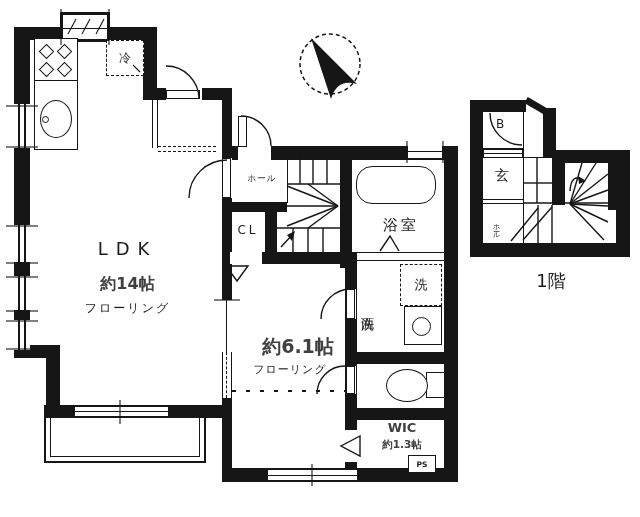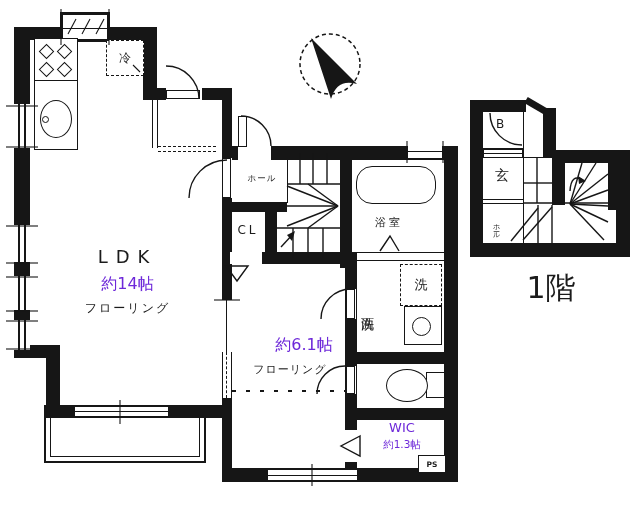--- a/index.html
+++ b/index.html
@@ -7,21 +7,21 @@
         font-family:"DejaVu Sans",sans-serif;color:#1b1b1b}
   .w{position:absolute;background:#161616}
   .ln{position:absolute;background:#161616}
   .win{position:absolute;background:#fff}
   .op{position:absolute;background:#fff}
   .leaf{position:absolute;background:#fff;border:1.3px solid #161616;box-sizing:border-box}
   .dashedbox{position:absolute;border:1.6px dashed #161616;background:#fff;box-sizing:border-box;
              display:flex;align-items:center;justify-content:center}
   .shape{position:absolute;border:1.6px solid #161616;background:#fff;box-sizing:border-box}
   .lbl{position:absolute;text-align:center;white-space:nowrap;line-height:1.15}
-  .navy{color:#6d28d9;font-weight:normal}
+  .navy{color:#404040;font-weight:bold}
   .vtext{writing-mode:vertical-rl;text-orientation:upright;white-space:normal}
   svg.overlay{position:absolute;left:0;top:0;z-index:30}
   .z1{z-index:5}.z2{z-index:10}.z3{z-index:20}.z4{z-index:40}
 </style>
 </head>
 <body>
 
 <div class="plan">
 
   <div class="w z1" style="left:14px;top:27px;width:136px;height:13px"></div>
@@ -131,21 +131,21 @@
   <div class="ln z2" style="left:345px;top:252px;width:99px;height:1.4px"></div>
   <div class="ln z2" style="left:345px;top:260px;width:99px;height:1.4px"></div>
   <div class="dashedbox z2" style="left:400px;top:264px;width:42px;height:42px;font-size:13px">
     <span>洗</span>
   </div>
   <div class="shape z2" style="left:404px;top:306px;width:38px;height:39px;border-width:1.4px"></div>
   <div class="shape z3" style="left:412px;top:317px;width:19px;height:19px;border-radius:50%;border-width:1.4px"></div>
   <div class="shape z2" style="left:426px;top:372px;width:19px;height:26px;border-width:1.4px"></div>
   <div class="shape z3" style="left:386px;top:369px;width:42px;height:33px;border-radius:50%"></div>
 
-  <div class="shape z4" style="left:418px;top:455px;width:28px;height:18px;display:flex;align-items:center;justify-content:center">
+  <div class="shape z4" style="left:408px;top:455px;width:28px;height:18px;display:flex;align-items:center;justify-content:center">
     <span style="font-size:7.5px;font-weight:bold">PS</span>
   </div>
 
   <div style="position:absolute;left:44px;top:417px;width:162px;height:46px;border-left:2px solid #161616;border-right:2px solid #161616;border-bottom:2px solid #161616;box-sizing:border-box"></div>
   <div style="position:absolute;left:50px;top:417px;width:150px;height:40px;border-left:1.4px solid #161616;border-right:1.4px solid #161616;border-bottom:1.4px solid #161616;box-sizing:border-box"></div>
 
   <div class="ln z2" style="left:523px;top:112px;width:1.4px;height:131px"></div>
   <div class="ln z2" style="left:483px;top:148px;width:40px;height:1.4px"></div>
   <div class="shape z2" style="left:483px;top:149px;width:40px;height:9px;border-width:1.2px">
     <div class="ln" style="left:0;top:3px;width:100%;height:1.2px"></div>
@@ -231,32 +231,32 @@
           <path d="M96,34 L104,19"></path>
       </g>
       <path d="M133,65 L140,72" stroke-width="1.1"></path>
       <g>
         <circle cx="330" cy="64" r="30" stroke-dasharray="4 3" stroke-width="1.5"></circle>
         <path d="M311,38 L357,84 Q337,78 331,99 Z" fill="#161616" stroke="none"></path>
       </g>
     </g>
   </svg>
 
-  <div class="lbl z4" style="left:60px;top:247px;width:135px;font-size:18px;letter-spacing:8px">LDK</div>
+  <div class="lbl z4" style="left:60px;top:239px;width:135px;font-size:18px;letter-spacing:8px">LDK</div>
   <div class="lbl z4 navy" style="left:60px;top:275px;width:135px;font-size:16px">約14帖</div>
   <div class="lbl z4" style="left:60px;top:302px;width:135px;font-size:12px;letter-spacing:2px">フローリング</div>
 
-  <div class="lbl z4 navy" style="left:254px;top:336px;width:100px;font-size:16px">約6.1帖</div>
+  <div class="lbl z4 navy" style="left:248px;top:336px;width:100px;font-size:19px">約6.1帖</div>
   <div class="lbl z4" style="left:234px;top:364px;width:112px;font-size:11px;letter-spacing:1px">フローリング</div>
 
-  <div class="lbl z4" style="left:344px;top:217px;width:90px;font-size:11px;letter-spacing:3px">浴室</div>
+  <div class="lbl z4" style="left:356px;top:217px;width:90px;font-size:15px;letter-spacing:3px">浴室</div>
   <div class="lbl z4 vtext" style="left:358px;top:280px;width:16px;height:54px;font-size:13px">洗面</div>
   <div class="lbl z4" style="left:230px;top:224px;width:36px;font-size:12px;letter-spacing:3px">CL</div>
   <div class="lbl z4" style="left:240px;top:174px;width:44px;font-size:8.5px;letter-spacing:1px">ホール</div>
   <div class="lbl z4 navy" style="left:362px;top:421px;width:80px;font-size:13px">WIC</div>
   <div class="lbl z4 navy" style="left:362px;top:438px;width:80px;font-size:10.5px">約1.3帖</div>
 
   <div class="lbl z4" style="left:488px;top:118px;width:24px;font-size:12px">B</div>
   <div class="lbl z4" style="left:490px;top:167px;width:24px;font-size:14px">玄</div>
   <div class="lbl z4 vtext" style="left:487px;top:208px;width:13px;height:38px;font-size:7px">ホール</div>
-  <div class="lbl z4" style="left:512px;top:271px;width:78px;font-size:30px">1階</div>
+  <div class="lbl z4" style="left:512px;top:271px;width:78px;font-size:18px">1階</div>
 
 </div>
 
 </body></html>

